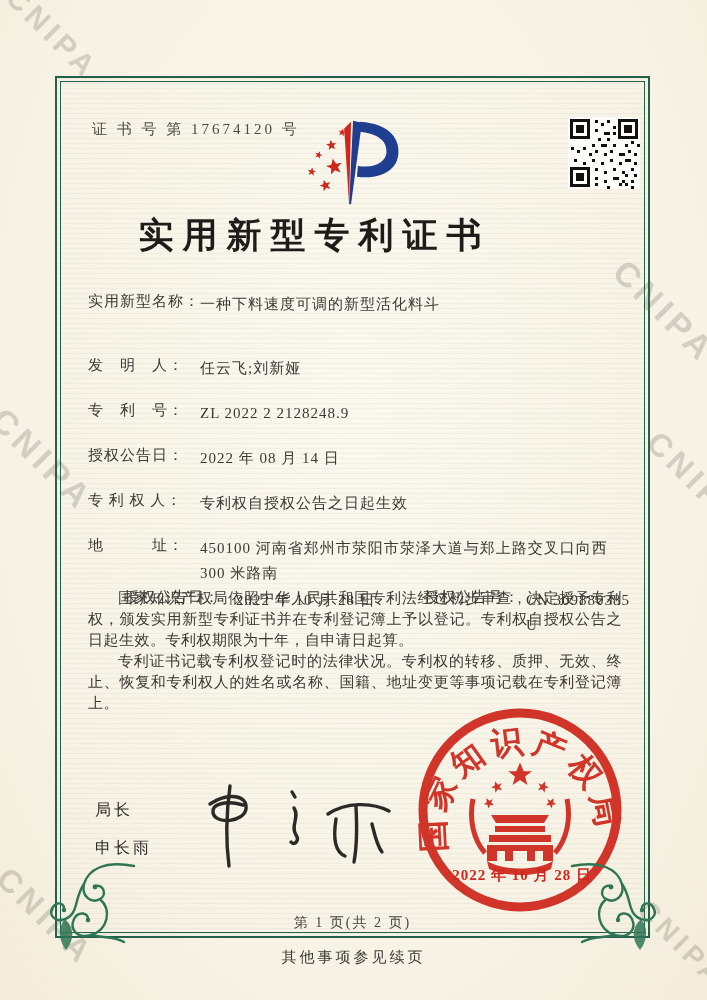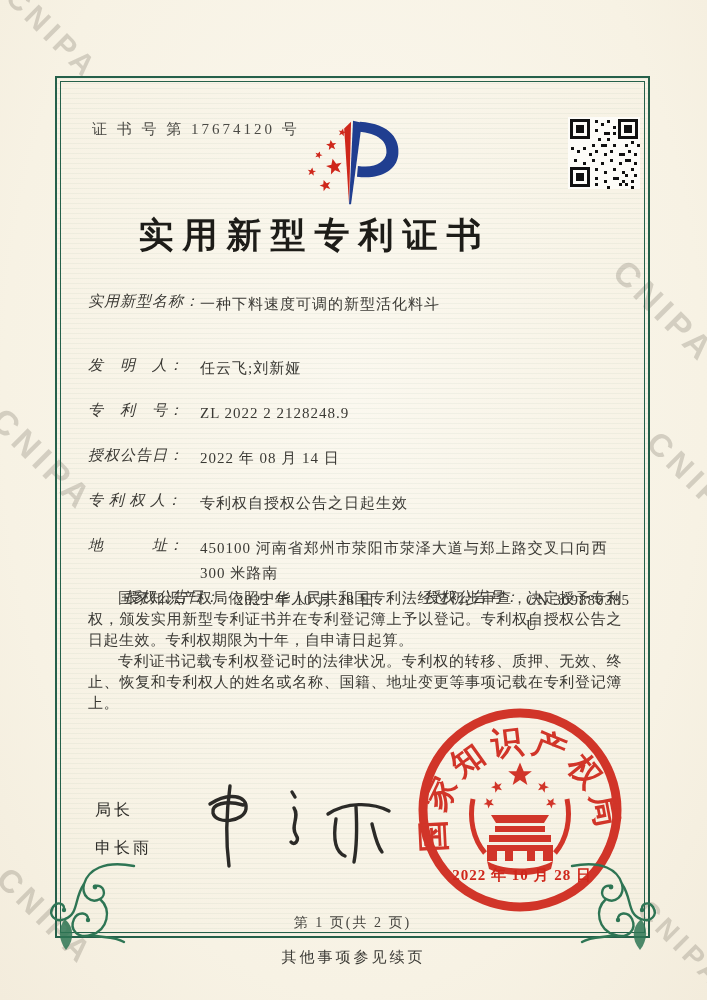--- a/index.html
+++ b/index.html
@@ -33,21 +33,21 @@
     font-size:15px; letter-spacing:3px; color:#4b4a45;
   }
   .logo { position:absolute; left:295px; top:110px; }
   .qr { position:absolute; left:568px; top:117px; }
   .title {
     position:absolute; left:55px; top:212px; width:519px; text-align:center;
     font-size:35px; font-weight:bold; color:#1d1c18; letter-spacing:9px;
   }
   .fields { position:absolute; left:88px; top:292px; width:555px; font-size:15px; color:#3a3934; }
   .frow { display:flex; align-items:flex-start; }
-  .flabel { display:inline-block; width:112px; flex:0 0 112px; letter-spacing:1px; white-space:pre;font-style:italic; }
+  .flabel { display:inline-block; width:112px; flex:0 0 112px; letter-spacing:1px; white-space:pre; }
   .fvalue { display:inline-block; max-width:440px; letter-spacing:1px; line-height:25px; }
   .mb-big { margin-bottom:39px; }
   .mb     { margin-bottom:20px; }
   .grant-row { display:flex; margin-top:2px;margin-left:36px; }
   .grant-left { display:flex; width:300px; flex:0 0 300px; }
   .paras {
     position:absolute; left:88px; top:588px; width:534px;
     font-size:15px; line-height:21px; color:#3a3934;
     text-align:justify;
   }

